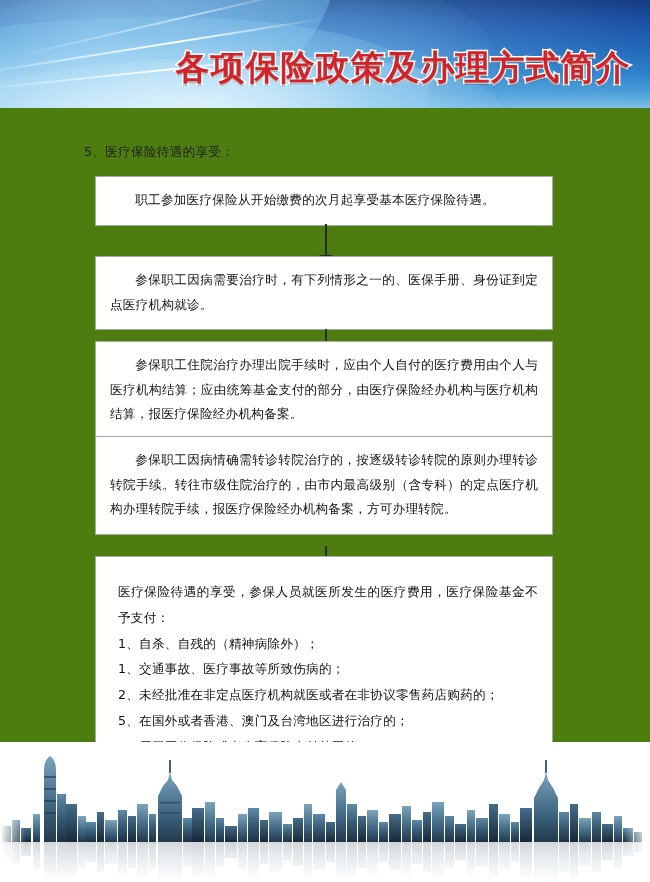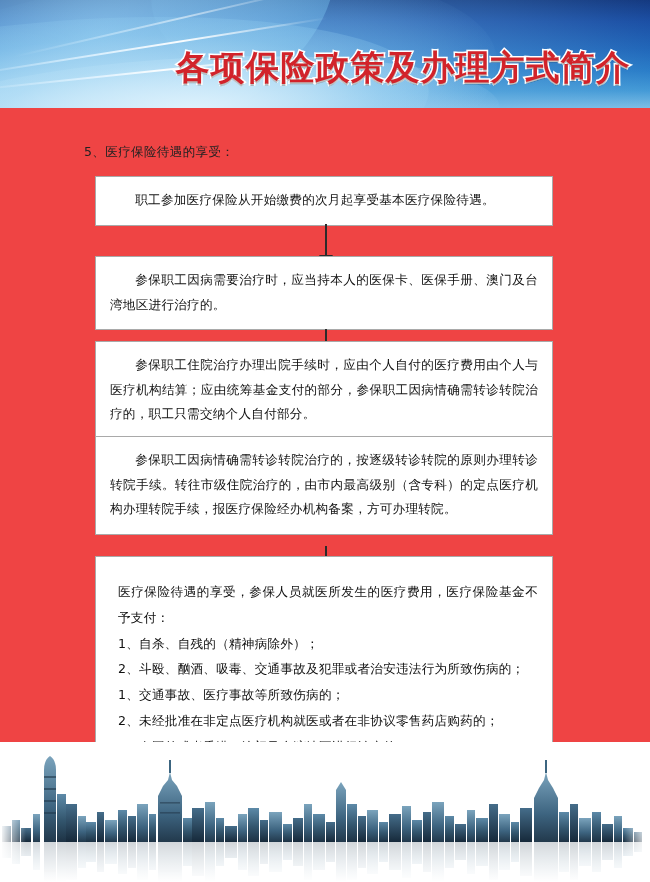--- a/index.html
+++ b/index.html
@@ -101,21 +101,21 @@
     position:absolute; left:0; top:108px;
     width:650px; height:3px;
     background:#ffffff;
   }
 
   
   #content {
     position:absolute;
     left:0; top:108px;
     width:650px; height:640px;
-    background:#ef4444;
+    background:#4d7c0f;
   }
   #section-label {
     position:absolute;
     left:84px; top:36px;
     font-size:12.5px;
     color:#222;
     letter-spacing:.4px;
     white-space:nowrap;
   }
 
@@ -183,38 +183,37 @@
   <div id="content">
 
     <div id="section-label">5、医疗保险待遇的享受：</div>
 
     <div class="flow-box" style="top:68px;">
       <p>职工参加医疗保险从开始缴费的次月起享受基本医疗保险待遇。</p>
     </div>
     <div class="arrow" style="top:116px; height:32px;"></div>
 
     <div class="flow-box" style="top:148px;">
-      <p>参保职工因病需要治疗时，应当持本人的医保卡、医保手册、澳门及台湾地区进行治疗的。</p>
+      <p>参保职工因病需要治疗时，有下列情形之一的、医保手册、身份证到定点医疗机构就诊。</p>
     </div>
     <div class="arrow" style="top:221px; height:32px;"></div>
 
     <div class="flow-box" style="top:233px;">
-      <p>参保职工住院治疗办理出院手续时，应由个人自付的医疗费用由个人与医疗机构结算；应由统筹基金支付的部分，参保职工因病情确需转诊转院治疗的，职工只需交纳个人自付部分。</p>
+      <p>参保职工住院治疗办理出院手续时，应由个人自付的医疗费用由个人与医疗机构结算；应由统筹基金支付的部分，由医疗保险经办机构与医疗机构结算，报医疗保险经办机构备案。</p>
     </div>
     <div class="arrow" style="top:331px; height:32px;"></div>
 
     <div class="flow-box" style="top:328px;">
       <p>参保职工因病情确需转诊转院治疗的，按逐级转诊转院的原则办理转诊转院手续。转往市级住院治疗的，由市内最高级别（含专科）的定点医疗机构办理转院手续，报医疗保险经办机构备案，方可办理转院。</p>
     </div>
     <div class="arrow" style="top:438px; height:33px;"></div>
 
     <div class="flow-box list-box" style="top:448px; padding:22px 14px 24px 22px; line-height:2.05;">
       <p class="lead">医疗保险待遇的享受，参保人员就医所发生的医疗费用，医疗保险基金不予支付：</p>
       <p>1、自杀、自残的（精神病除外）；</p>
-      <p>2、斗殴、酗酒、吸毒、交通事故及犯罪或者治安违法行为所致伤病的；</p>
       <p>1、交通事故、医疗事故等所致伤病的；</p>
       <p>2、未经批准在非定点医疗机构就医或者在非协议零售药店购药的；</p>
       <p>5、在国外或者香港、澳门及台湾地区进行治疗的；</p>
       <p>6、属于工伤保险或者生育保险支付范围的；</p>
       <p>7、按有关规定不予支付的情形。</p>
     </div>
 
   </div>
 
   <div id="skyline">

